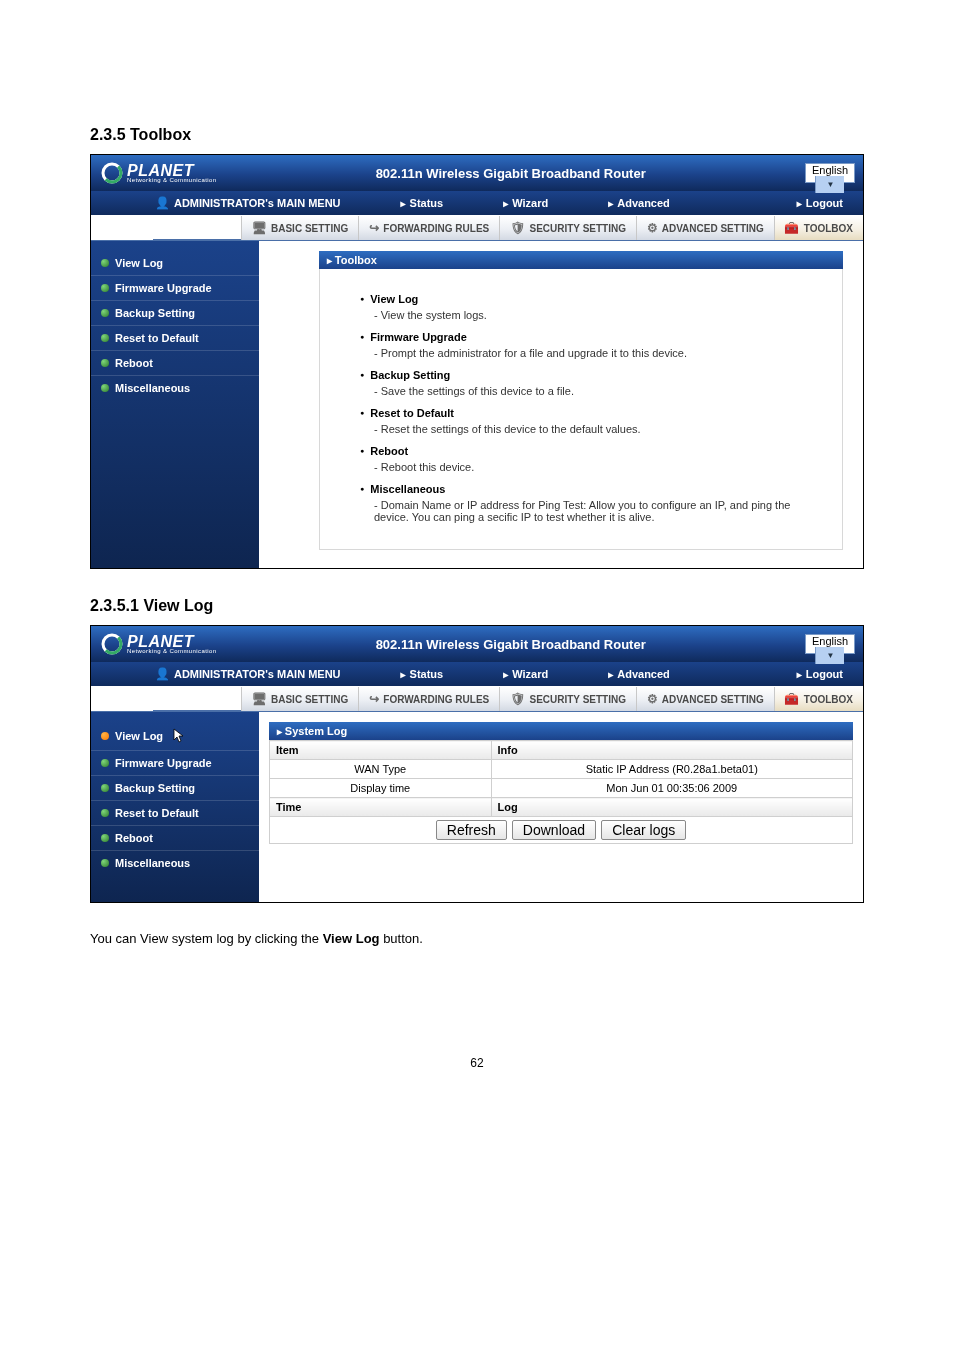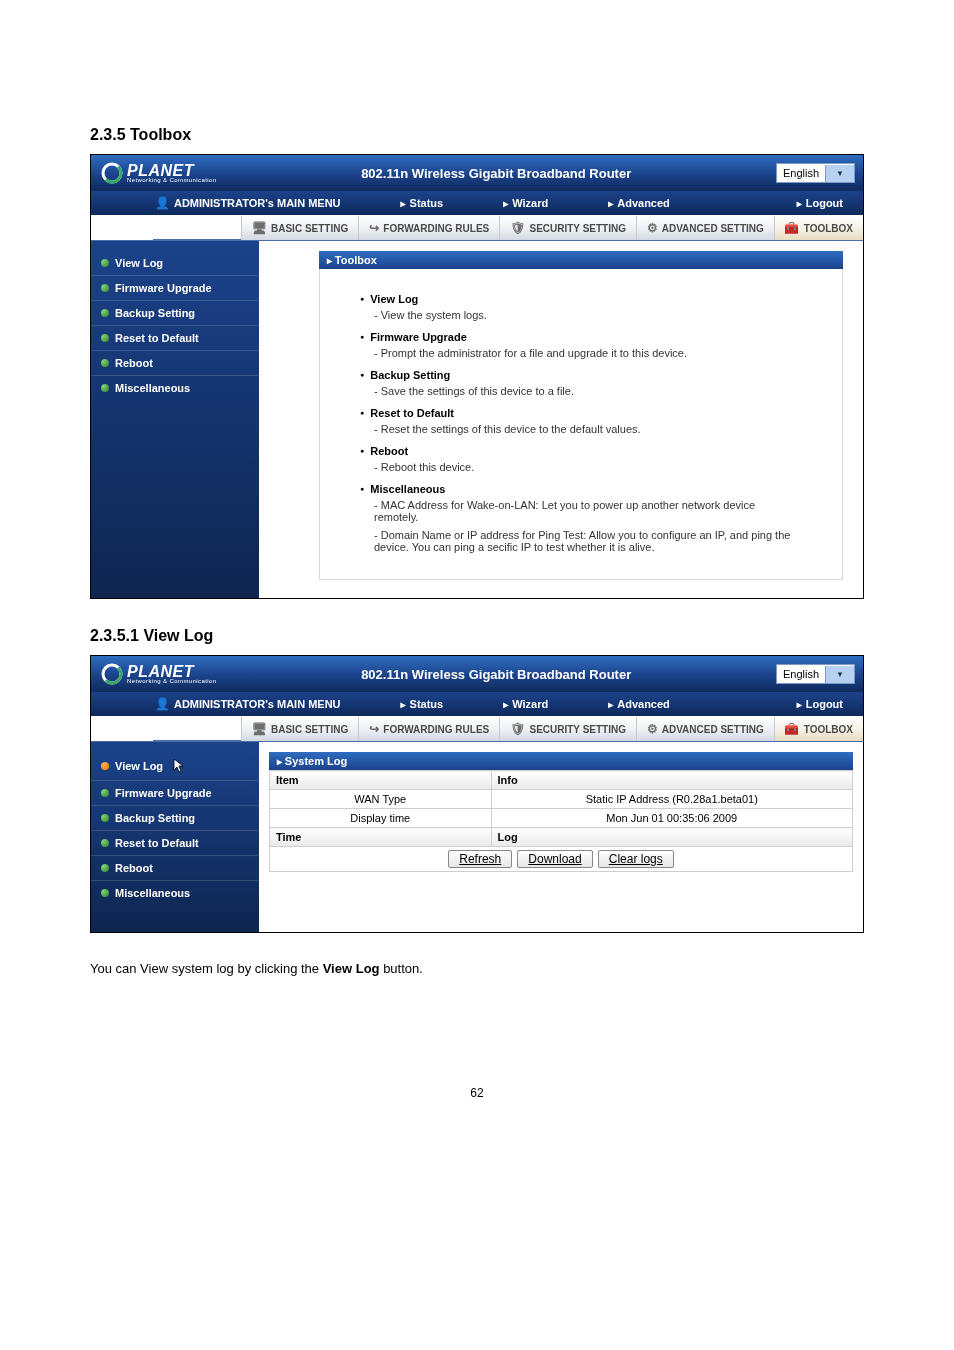--- a/index.html
+++ b/index.html
@@ -64,20 +64,21 @@
   }
   .lang {
     margin-right: 8px;
     display: inline-flex;
     align-items: center;
     background: #fff;
     color: #000;
     border: 1px solid #7a9ac7;
     font-size: 11px;
     height: 18px;
+    flex-direction: column;
   }
   .lang span { padding: 0 6px; }
   .lang .dd {
     background: #b6d0f2;
     width: 16px;
     text-align: center;
     border-left: 1px solid #7a9ac7;
     font-size: 8px;
     color: #234;
     line-height: 17px;
@@ -226,25 +227,24 @@
   }
   .sys-table td.lbl { width: 38%; }
   .btn-row {
     text-align: center;
     padding: 4px 0;
   }
   .btn {
     display: inline-block;
     background: linear-gradient(#fff, #e6e6e6);
     border: 1px solid #888;
-    font-size: 12px;
+    font-size: 14px;
     padding: 1px 10px;
     margin: 0 1px;
     border-radius: 2px;
-    text-decoration: underline;
   }
 
   .caption {
     margin: 28px 0 10px 0;
     font-size: 13px;
   }
   .page-num {
     text-align: center;
     font-size: 12px;
     margin-top: 110px;
@@ -345,21 +345,20 @@
             <div class="tb-desc">- View the system logs.</div>
             <div class="tb-item">Firmware Upgrade</div>
             <div class="tb-desc">- Prompt the administrator for a file and upgrade it to this device.</div>
             <div class="tb-item">Backup Setting</div>
             <div class="tb-desc">- Save the settings of this device to a file.</div>
             <div class="tb-item">Reset to Default</div>
             <div class="tb-desc">- Reset the settings of this device to the default values.</div>
             <div class="tb-item">Reboot</div>
             <div class="tb-desc">- Reboot this device.</div>
             <div class="tb-item">Miscellaneous</div>
-            <div class="tb-desc">- MAC Address for Wake-on-LAN: Let you to power up another network device remotely.</div>
             <div class="tb-desc">- Domain Name or IP address for Ping Test: Allow you to configure an IP, and ping the device. You can ping a secific IP to test whether it is alive.</div>
           </div>
         </div>
       </div>
     </div>
   </div>
 
   <div class="section-heading">2.3.5.1 View Log</div>
 
   <div class="router-shot">

